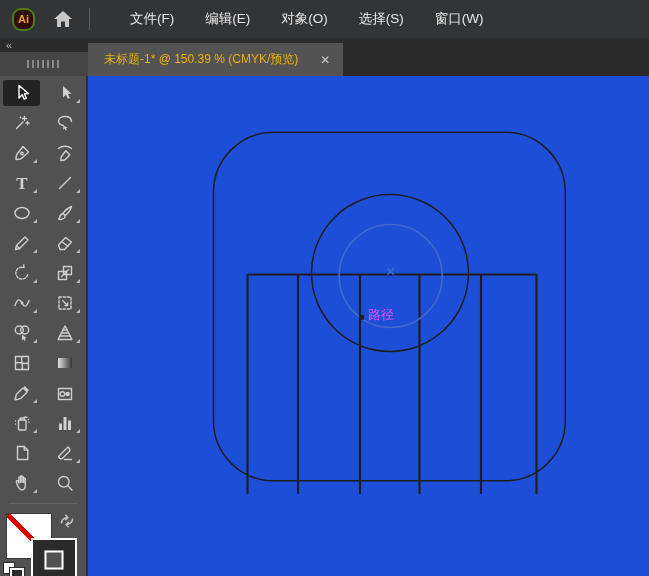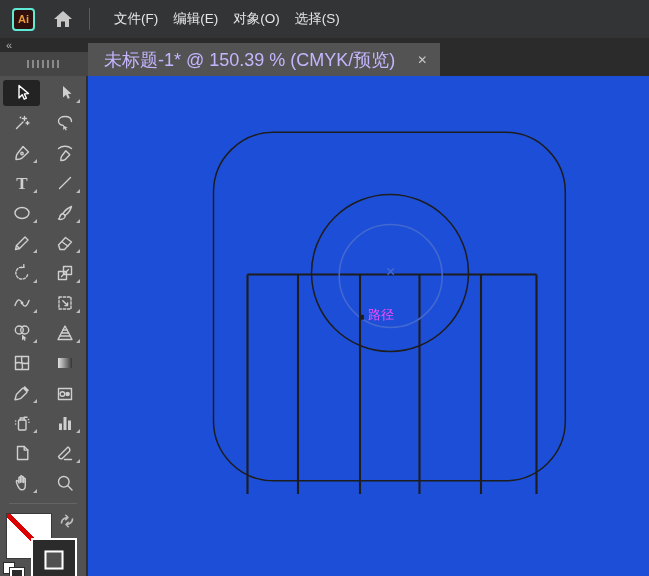--- a/index.html
+++ b/index.html
@@ -1,37 +1,37 @@
 <!DOCTYPE html>
 <html><head>
 <meta charset="utf-8">
 <style>
   html,body{margin:0;padding:0;width:649px;height:576px;overflow:hidden;
     font-family:"Liberation Sans","DejaVu Sans",sans-serif;background:#333436;-webkit-font-smoothing:antialiased;}
   *{box-sizing:border-box;user-select:none;}
 
   
   .topbar{height:38px;display:flex;align-items:center;background:#333436;padding-left:12px;}
-  .ai-badge{width:23px;height:23px;border-radius:4px;background:#2f0f0c;border:2px solid #5eead4;
+  .ai-badge{width:23px;height:23px;border-radius:9px;background:#2f0f0c;border:2px solid #4d7c0f;
     color:#eb9b3d;font-size:11px;font-weight:bold;display:grid;place-items:center;line-height:1;}
   .home-btn{margin-left:15px;display:grid;place-items:center;width:26px;height:26px;}
   .top-divider{width:1px;height:22px;background:#5b5b5b;margin-left:13px;}
   .menubar{display:flex;margin-left:17px;}
-  .menu-item{color:#e6e6e6;font-size:13.5px;padding:0 7px;margin-right:1px;line-height:38px;white-space:nowrap;cursor:default;}
+  .menu-item{color:#e6e6e6;font-size:13.5px;padding:0 7px;margin-right:1px;line-height:38px;white-space:nowrap;cursor:default;margin-left:16px;}
 
   
   .row2{height:38px;display:flex;}
   .toolhead{width:88px;display:flex;flex-direction:column;}
   .collapse-strip{height:14px;background:#2b2b2b;display:flex;align-items:center;padding-left:6px;}
   .collapse-glyph{color:#b2b2b2;font-size:11px;line-height:10px;letter-spacing:-1px;}
   .grip-strip{flex:1;background:#454545;display:grid;place-items:center;}
   .grip-dots{width:34px;height:8px;background:repeating-linear-gradient(90deg,#8a8a8a 0 2px,transparent 2px 5px);}
   .tabbar{flex:1;background:#2b2b2b;display:flex;align-items:flex-end;}
   .doc-tab{height:33px;background:#535353;display:flex;align-items:center;padding:0 13px 0 16px;}
-  .doc-title{color:#c4b5fd;font-size:18px;white-space:nowrap;}
+  .doc-title{color:#eab308;font-size:12px;white-space:nowrap;}
   .tab-close{color:#c9c9c9;font-size:12px;margin-left:22px;line-height:1;}
 
   
   .main{display:flex;height:500px;}
   .toolcol{width:88px;background:#515151;border-right:2px solid #2d2d2d;display:flex;flex-direction:column;}
   .tools{display:grid;grid-template-columns:43px 43px;grid-auto-rows:30px;padding-top:2px;}
   .tool{display:flex;align-items:center;justify-content:center;}
   .tool .btn{width:37px;height:26px;border-radius:3px;display:grid;place-items:center;position:relative;color:#cfcfcf;}
   .tool.selected .btn{background:#232323;color:#ffffff;}
   .fly{position:absolute;right:3px;bottom:3px;width:0;height:0;
@@ -65,20 +65,21 @@
     <svg width="24" height="24" viewBox="0 0 24 24">
       <path d="M12 4 L3 12 H6 V20 H10 V14.5 H14 V20 H18 V12 H21 Z" fill="#c7c7c7"></path>
     </svg>
   </div>
   <div class="top-divider"></div>
   <nav class="menubar">
     <span class="menu-item">文件(F)</span>
     <span class="menu-item">编辑(E)</span>
     <span class="menu-item">对象(O)</span>
     <span class="menu-item">选择(S)</span>
+    <span class="menu-item">窗口(W)</span>
   </nav>
 </div>
 
 <div class="row2">
   <div class="toolhead">
     <div class="collapse-strip">
       <span class="collapse-glyph">«</span>
     </div>
     <div class="grip-strip">
       <div class="grip-dots"></div>

